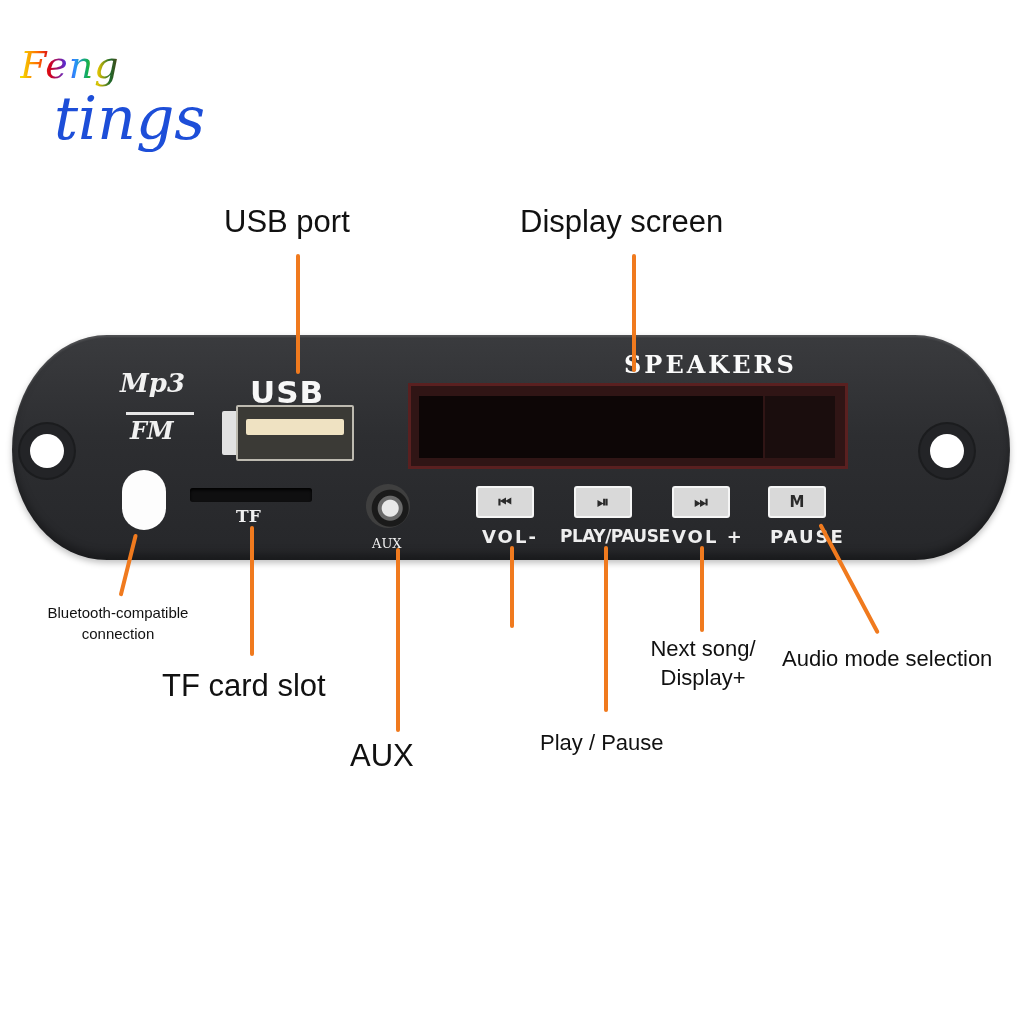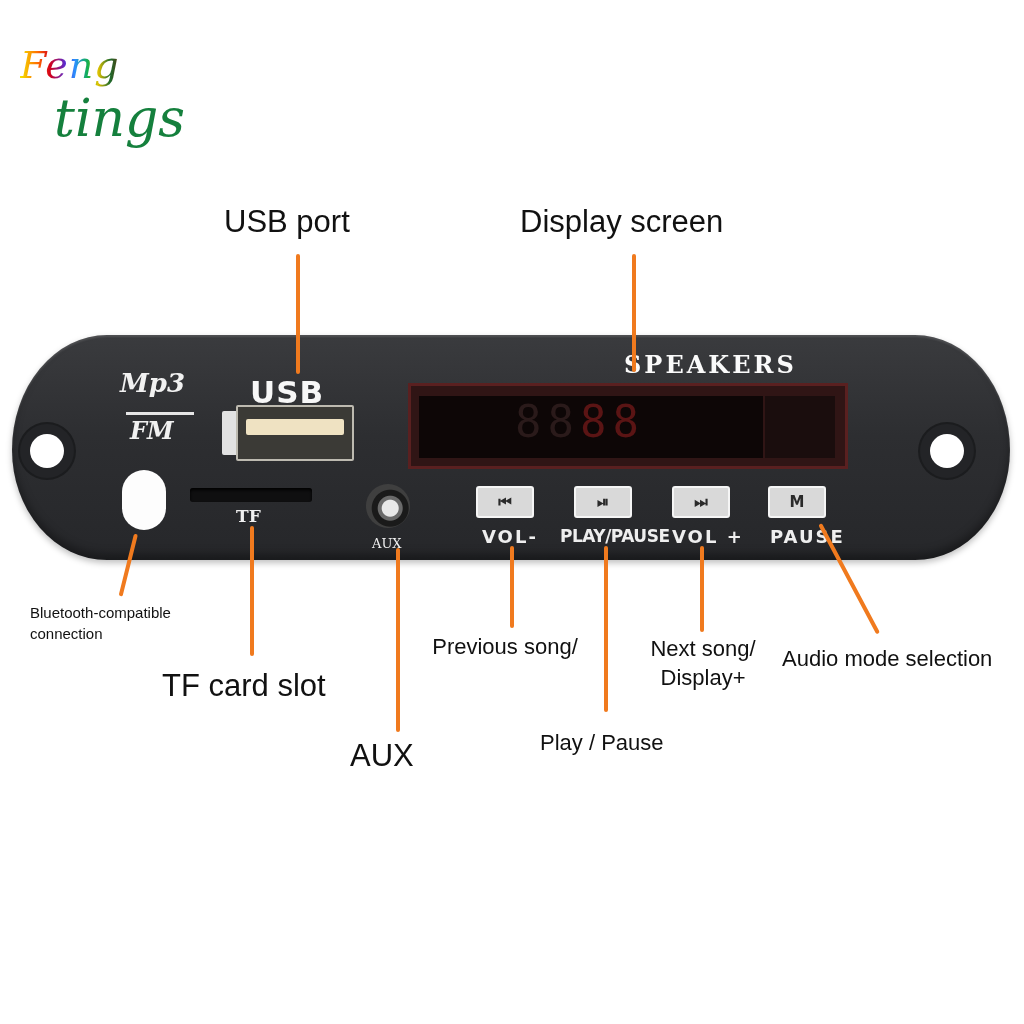--- a/index.html
+++ b/index.html
@@ -4,27 +4,27 @@
   <style>
     html, body { margin: 0; padding: 0; background: #ffffff; }
     body { width: 1024px; height: 1024px; position: relative; overflow: hidden;
            font-family: "Liberation Sans", sans-serif; color: #111; }
 
     
     .logo-line { position: absolute; font-family: "DejaVu Serif", serif; font-style: italic; }
     .logo-feng { left: 20px; top: 40px; font-size: 38px; line-height: 50px;
       background: linear-gradient(90deg, #f3e500 0%, #ff6a00 18%, #d4001a 30%, #5a2bd0 45%, #2a90ff 55%, #12b04a 68%, #e5c400 78%, #1c6b2c 90%, #5a3a10 100%);
       -webkit-background-clip: text; background-clip: text; color: transparent; letter-spacing: 1px; }
-    .logo-tings { left: 54px; top: 90px; font-size: 52px; line-height: 56px; color: #15803d; }
+    .logo-tings { left: 54px; top: 90px; font-size: 60px; line-height: 56px; color: #1d4ed8; }
 
     
     .lbl { position: absolute; white-space: nowrap; color: #111; }
     .lbl-lg { font-size: 31px; }
     .lbl-md { font-size: 22px; text-align: center; line-height: 29px; }
-    .lbl-sm { font-size: 15px; line-height: 21px; }
+    .lbl-sm { font-size: 15px; text-align: center; line-height: 21px; }
 
     
     .leader { position: absolute; background: #f07a1e; width: 4px; border-radius: 2px; }
 
     
     .panel { position: absolute; left: 12px; top: 335px; width: 998px; height: 225px;
       background: linear-gradient(180deg, #3a3b3e 0%, #2d2e31 45%, #26272a 100%);
       border-radius: 95px 95px 95px 95px / 115px 115px 110px 110px;
       box-shadow: inset 0 2px 2px rgba(255,255,255,0.12), inset 0 -6px 8px rgba(0,0,0,0.35), 0 3px 6px rgba(0,0,0,0.25); }
     .mount-hole { position: absolute; width: 34px; height: 34px; border-radius: 50%;
@@ -105,23 +105,20 @@
 <div class="tf-slot"></div>
 <div class="tf-text">TF</div>
 
 <div class="aux-jack"></div>
 <div class="aux-text">AUX</div>
 
 <div class="speakers-text">SPEAKERS</div>
 
 <div class="display">
   <div class="lcd"></div>
-  <div class="digits">
-    <span>88</span><span class="lit">88</span>
-  </div>
   <div class="side"></div>
 </div>
 
 <div class="btn" style="left:476px;">
   <span>⏮</span>
 </div>
 <div class="btn" style="left:574px;">
   <span>⏯</span>
 </div>
 <div class="btn" style="left:672px;">
@@ -147,20 +144,19 @@
 <div class="leader" style="left:818px; top:524px; height:124px; transform: rotate(-28deg); transform-origin: top center;"></div>
 
 <div class="lbl lbl-sm" style="left:30px; top:602px; width:176px;">
   <div>Bluetooth-compatible</div>
   <div>connection</div>
 </div>
 <div class="lbl lbl-lg" style="left:162px; top:668px;">TF card slot</div>
 <div class="lbl lbl-lg" style="left:350px; top:738px;">AUX</div>
 
 <div class="lbl lbl-md" style="left:420px; top:632px; width:170px;">
-  <div>Previous song/</div>
 </div>
 <div class="lbl lbl-md" style="left:540px; top:728px;">Play / Pause</div>
 <div class="lbl lbl-md" style="left:640px; top:634px; width:126px;">
   <div>Next song/</div>
   <div>Display+</div>
 </div>
 <div class="lbl lbl-md" style="left:782px; top:644px;">Audio mode selection</div>
 
 </body></html>

